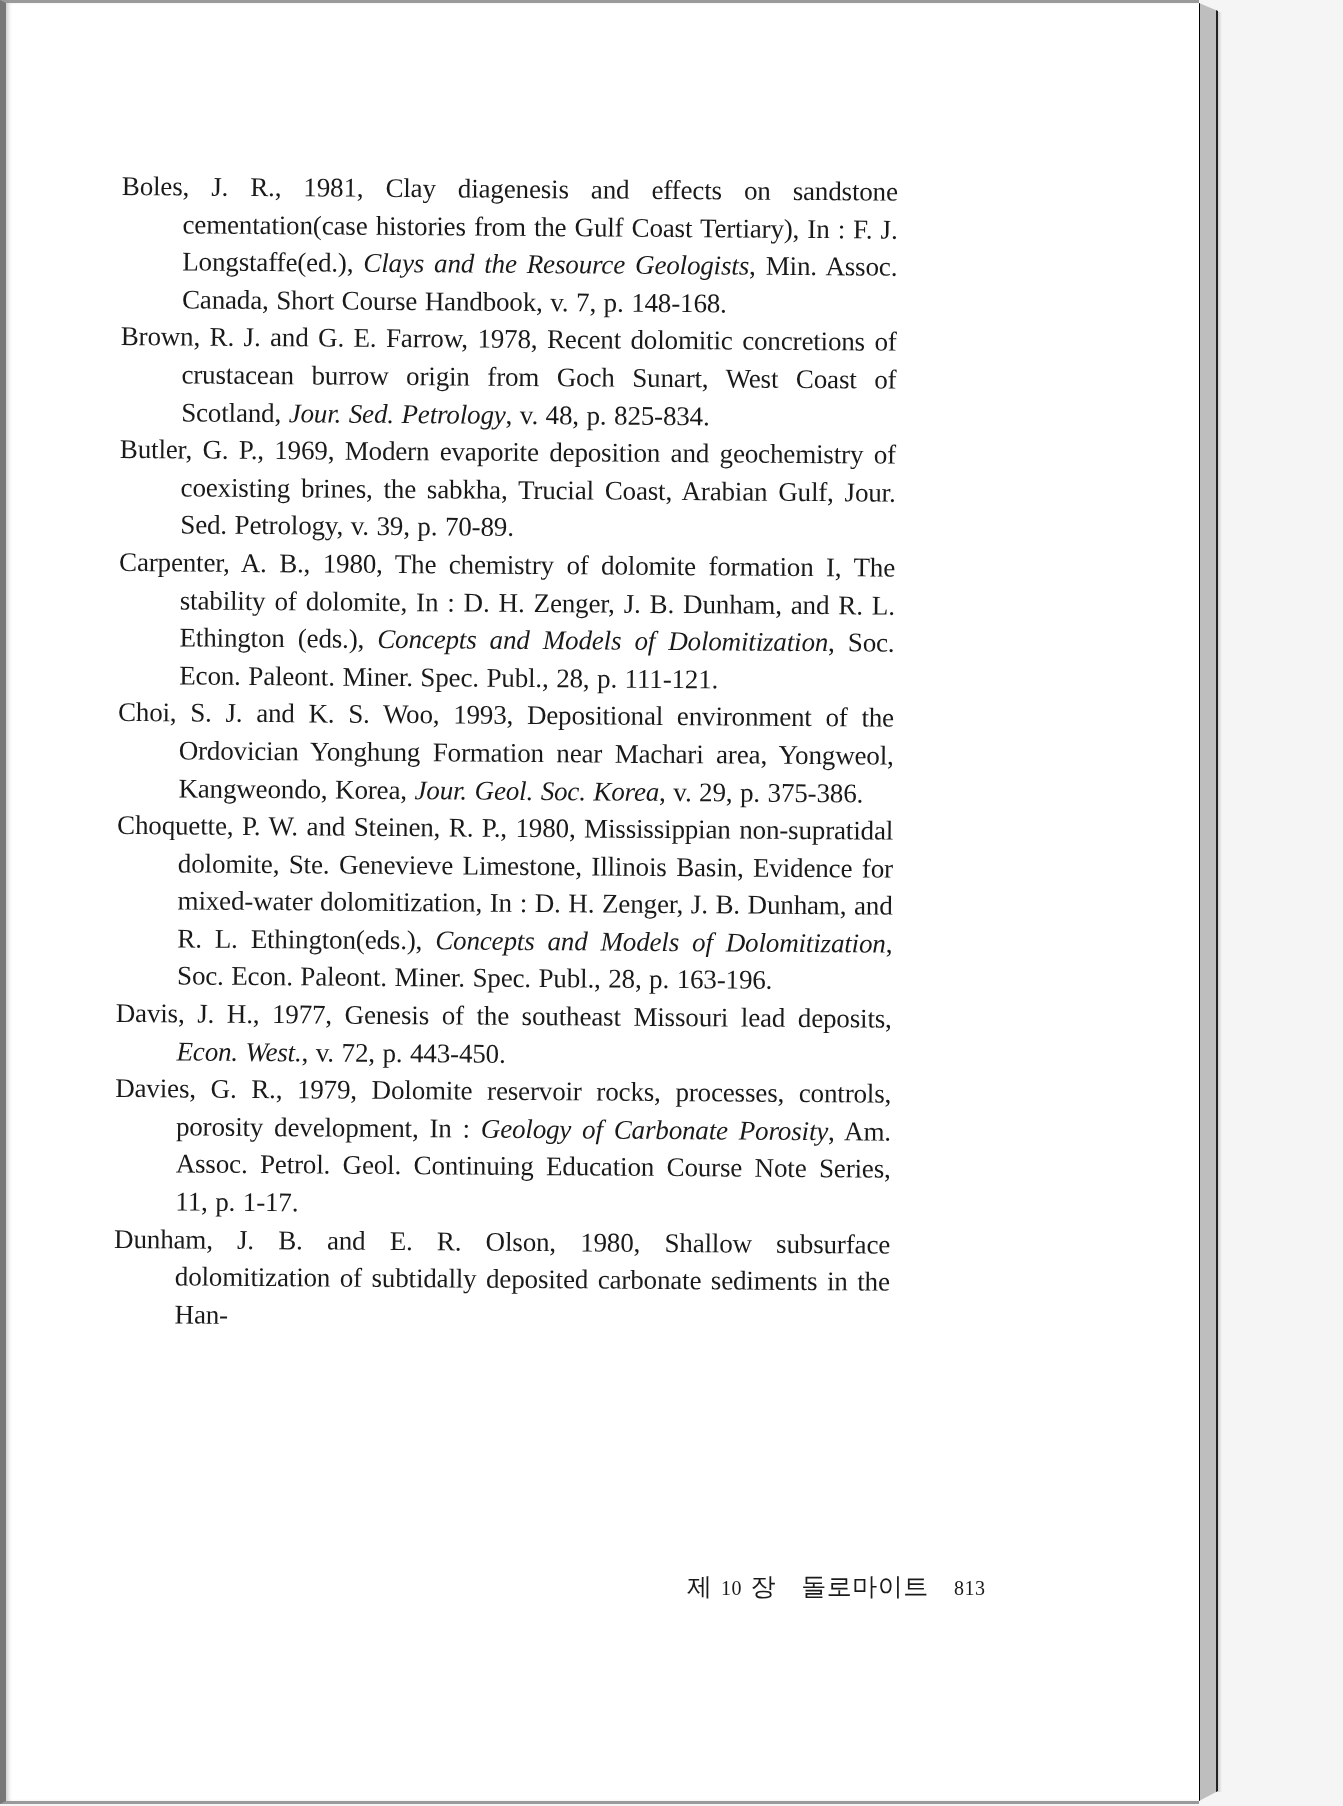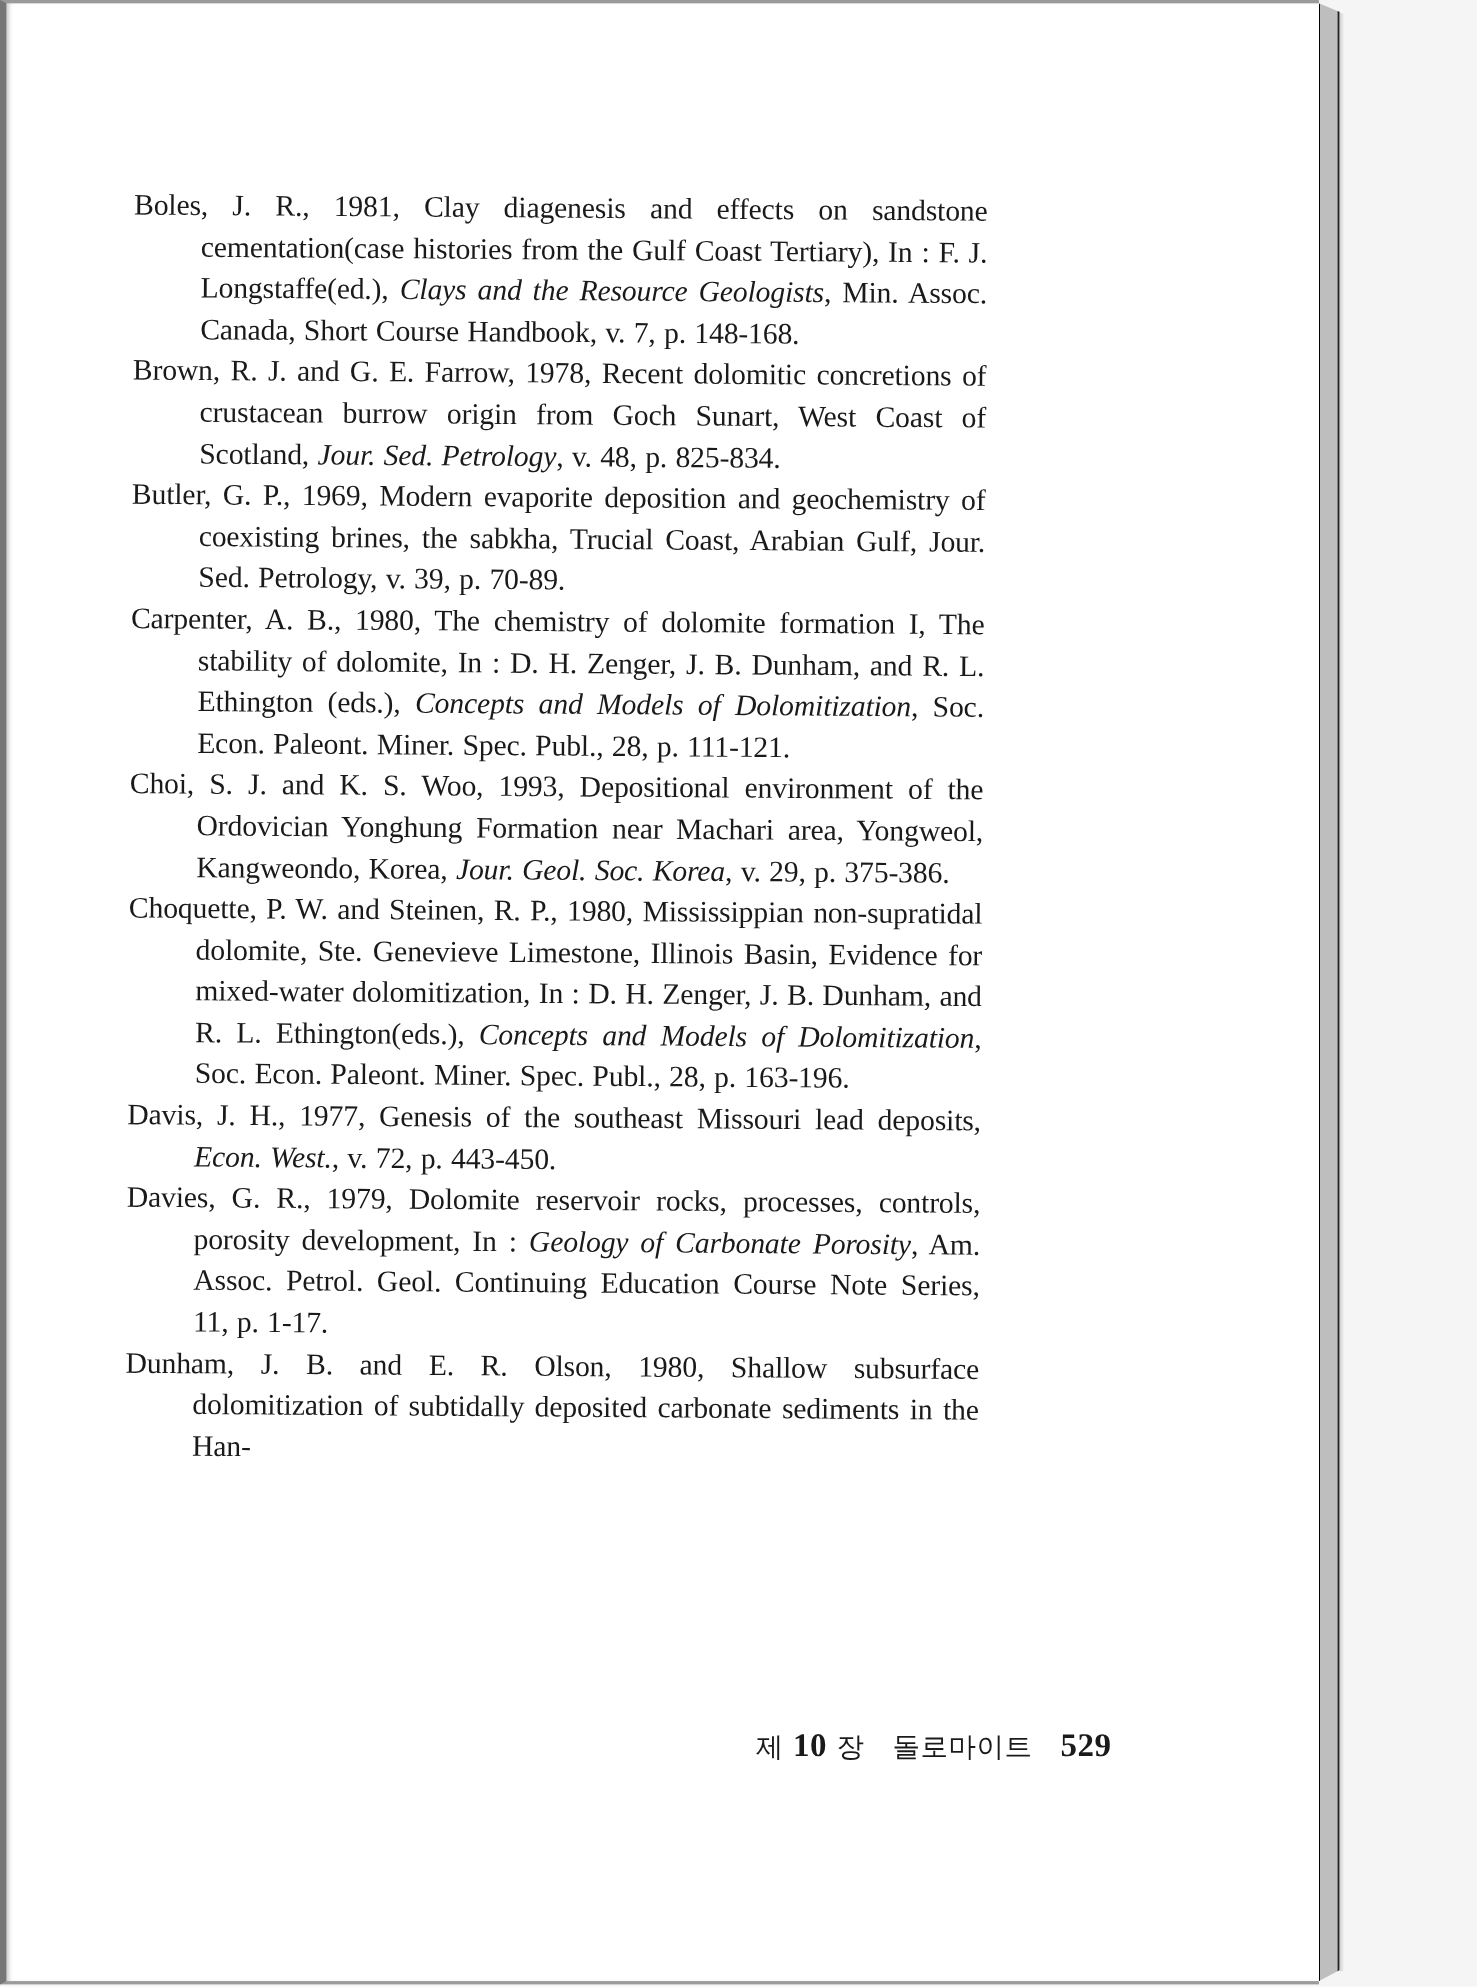--- a/index.html
+++ b/index.html
@@ -79,22 +79,21 @@
       left: 687px;
       top: 1570px;
       font-size: 25px;
       color: #1a1a1a;
       white-space: pre;
       font-family: "DejaVu Sans", sans-serif;
       letter-spacing: 0.5px;
     }
     .footer .num {
       font-family: "Liberation Serif", serif;
-      font-size: 30px;
-      font-weight: bold;
+      font-size: 20px;
     }
   </style>
 </head>
 <body>
 
 <div class="sheet"></div>
 <div class="sheet-edge"></div>
 <div class="sheet-edge-shadow"></div>
 
 <div class="column">
@@ -110,13 +109,13 @@
 
   <p class="ref"><span>Choquette, P. W. and Steinen, R. P., 1980, Mississippian non-supratidal dolomite, Ste. Genevieve Limestone, Illinois Basin, Evidence for mixed-water dolomitization, In : D. H. Zenger, J. B. Dunham, and R. L. Ethington(eds.), </span><i>Concepts and Models of Dolomitization</i><span>, Soc. Econ. Paleont. Miner. Spec. Publ., 28, p. 163-196.</span></p>
 
   <p class="ref"><span>Davis, J. H., 1977, Genesis of the southeast Missouri lead deposits, </span><i>Econ. West.</i><span>, v. 72, p. 443-450.</span></p>
 
   <p class="ref"><span>Davies, G. R., 1979, Dolomite reservoir rocks, processes, controls, porosity development, In : </span><i>Geology of Carbonate Porosity</i><span>, Am. Assoc. Petrol. Geol. Continuing Education Course Note Series, 11, p. 1-17.</span></p>
 
   <p class="ref"><span>Dunham, J. B. and E. R. Olson, 1980, Shallow subsurface dolomitization of subtidally deposited carbonate sediments in the Han-</span><i></i><span></span></p>
 </div>
 
-<div class="footer"><span>제</span> <span class="num">10</span> <span>장</span>   <span>돌로마이트</span>   <span class="num">529</span></div>
+<div class="footer"><span>제</span> <span class="num">10</span> <span>장</span>   <span>돌로마이트</span>   <span class="num">813</span></div>
 
 </body></html>

